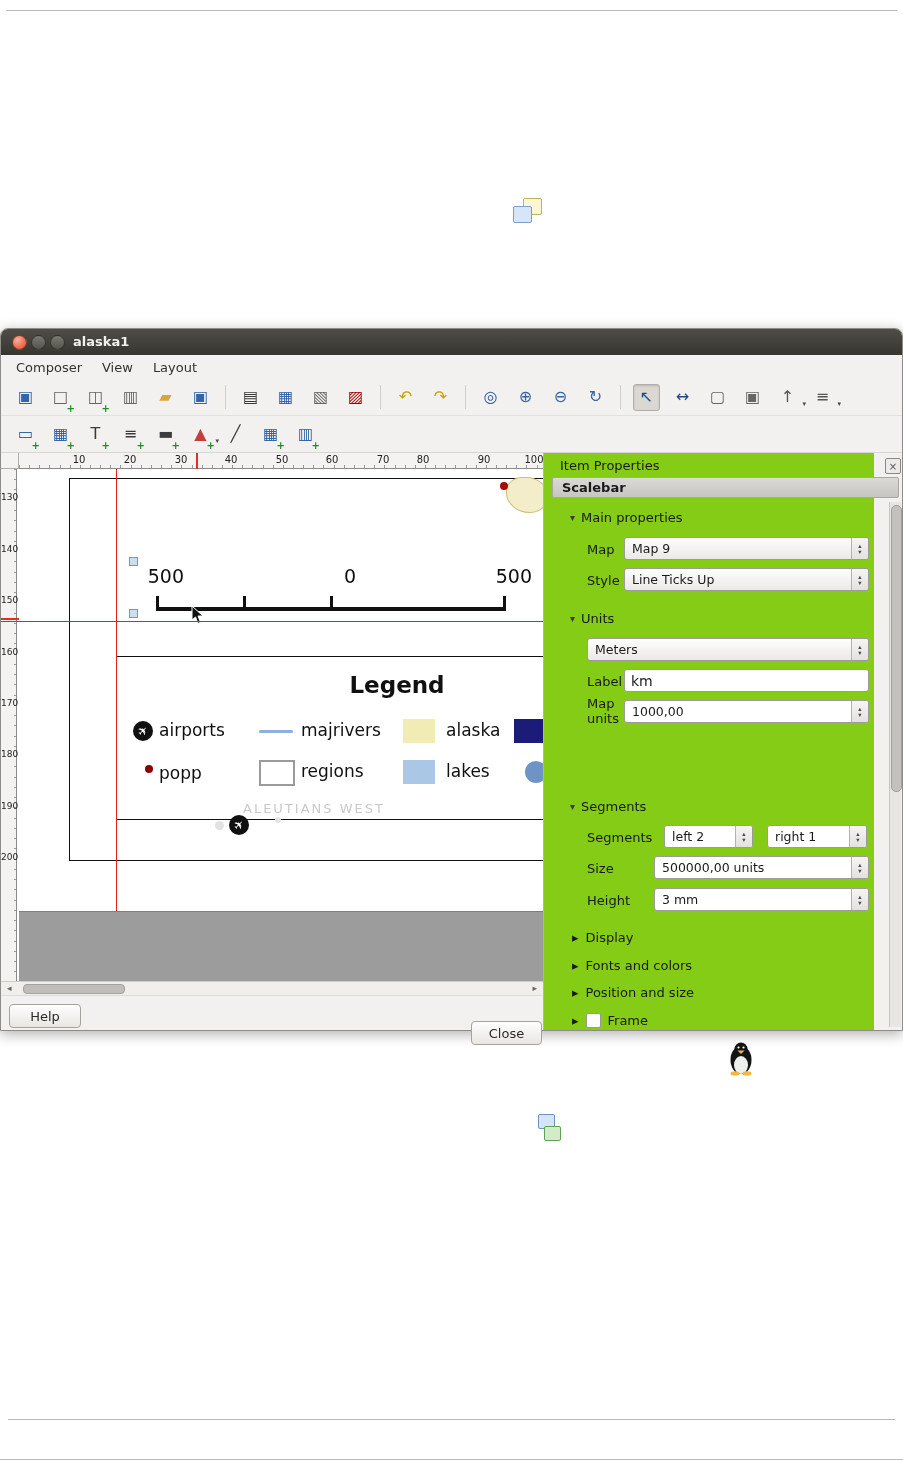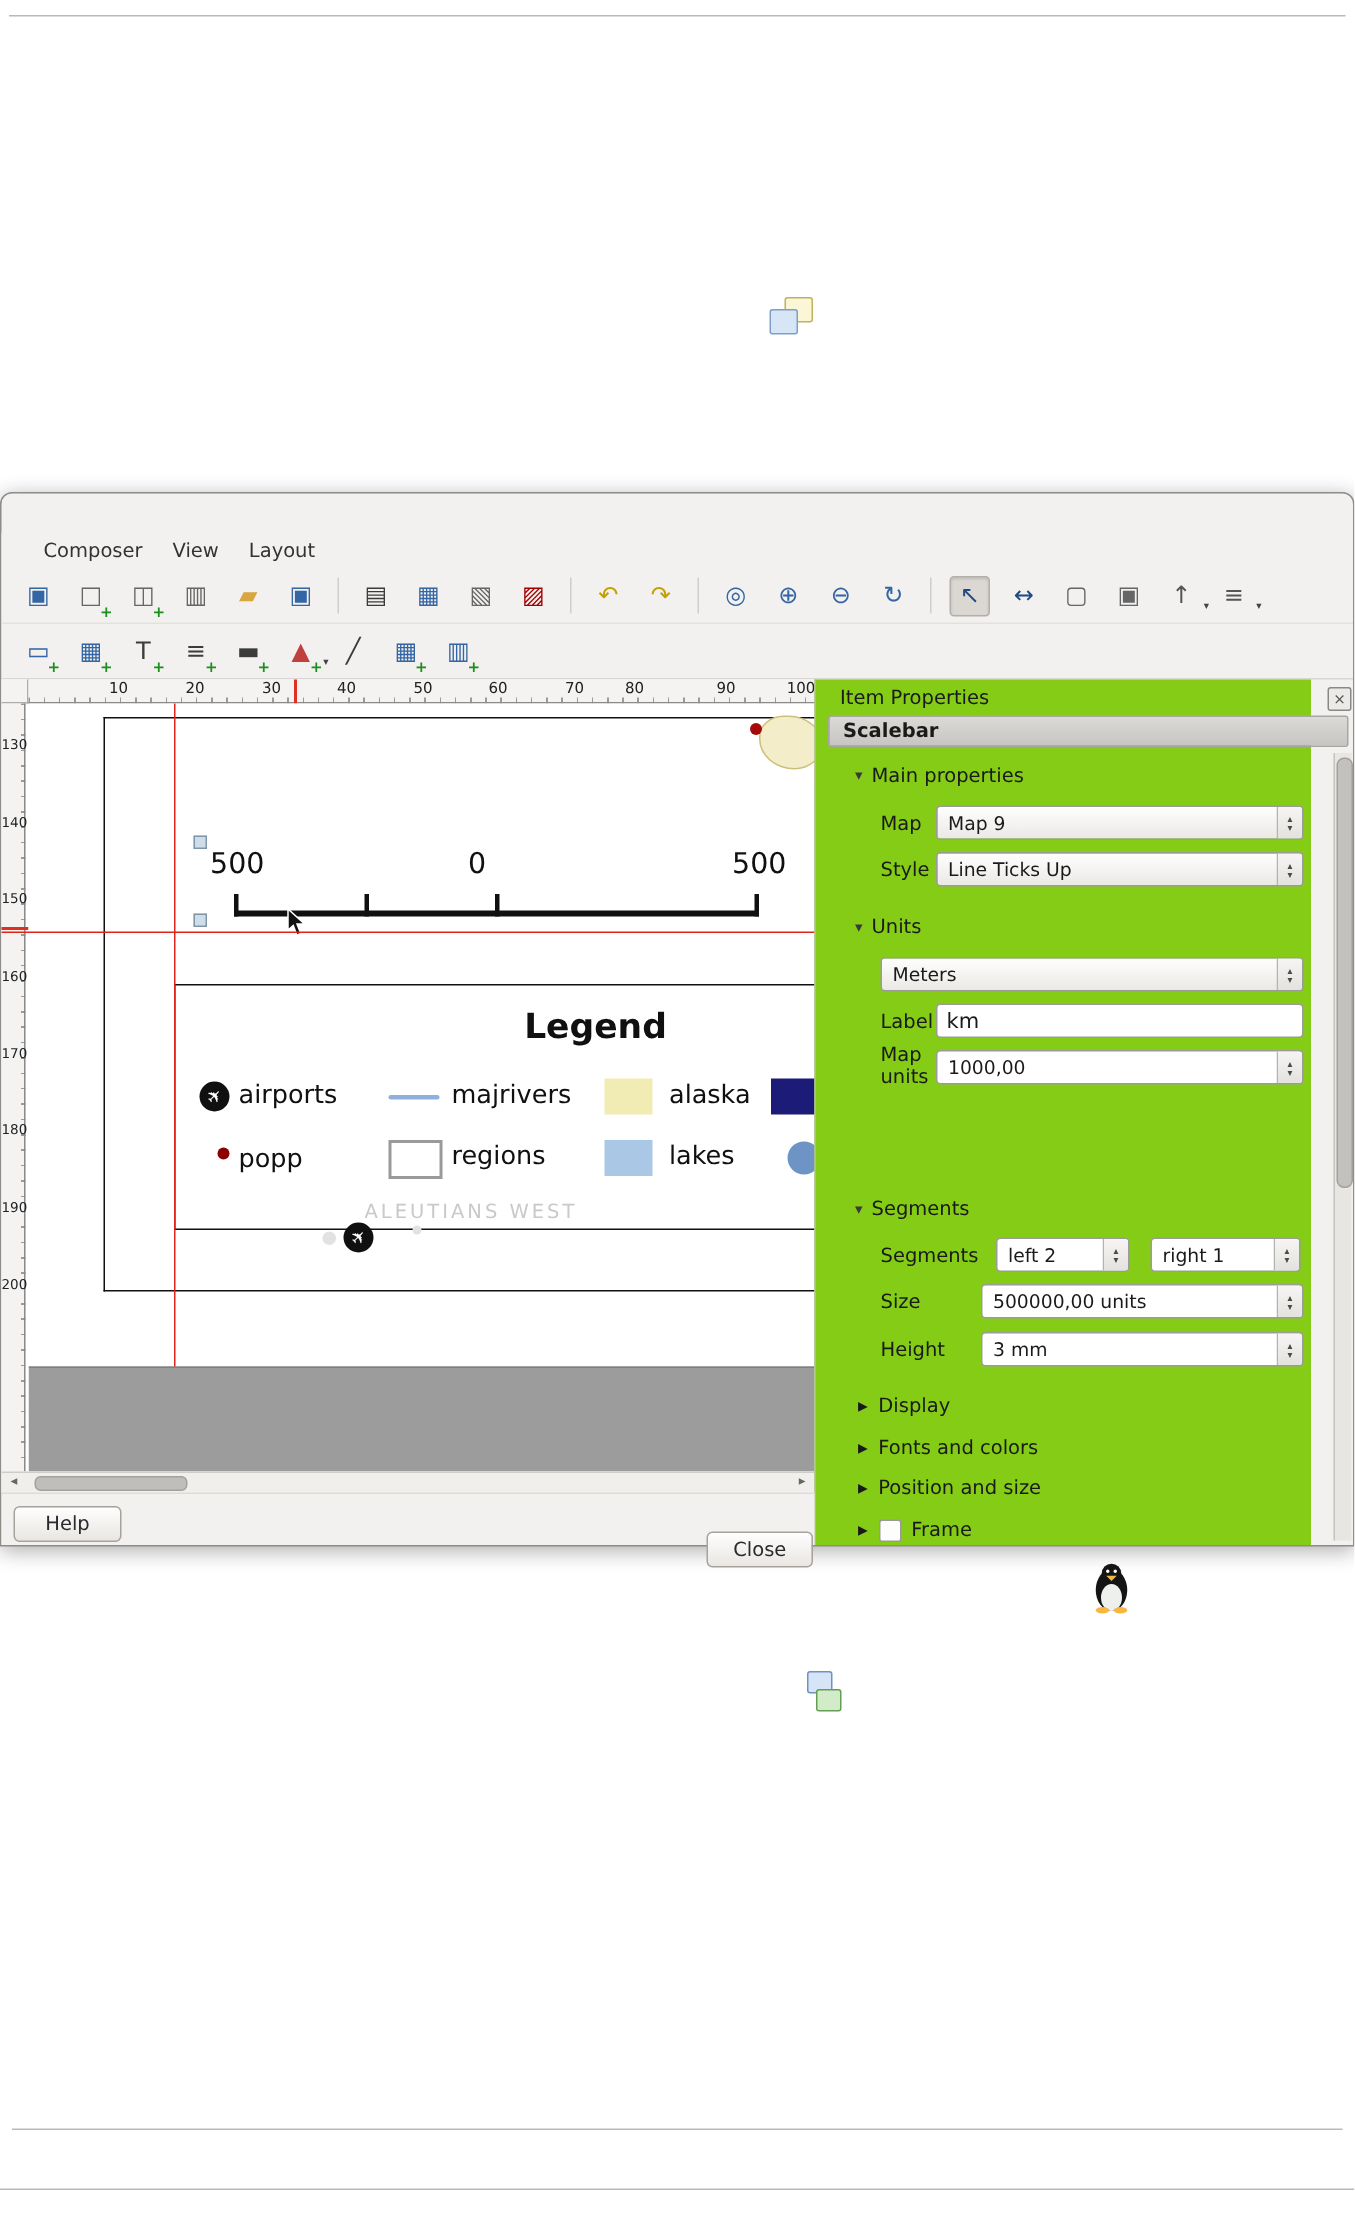--- a/index.html
+++ b/index.html
@@ -21,21 +21,21 @@
   .tux{position:absolute;left:726px;top:1040px;}
 
   
   .window{position:absolute;left:0;top:328px;width:901px;height:701px;background:#f2f1ef;border:1px solid #8e8c88;border-radius:8px 8px 0 0;box-shadow:0 3px 14px rgba(0,0,0,.32);}
   .titlebar{position:absolute;left:0;top:0;width:100%;height:26px;background:linear-gradient(#4f4d48,#37352f);border-radius:7px 7px 0 0;}
   .wbtn{position:absolute;top:6px;width:13px;height:13px;border-radius:50%;border:1px solid rgba(0,0,0,.45);}
   .wbtn.close{left:11px;background:radial-gradient(circle at 35% 30%,#f8b09a,#ee6f51 60%,#d8542f);}
   .wbtn.min{left:30px;background:linear-gradient(#7b7871,#56534d);}
   .wbtn.max{left:49px;background:linear-gradient(#7b7871,#56534d);}
   .wtitle{position:absolute;left:72px;top:5px;font-size:13px;font-weight:bold;color:#f1f0ee;}
-  .menubar{position:absolute;left:0;top:26px;width:100%;height:24px;background:#f2f1ef;display:flex;align-items:center;padding-left:18px;box-sizing:border-box;}
+  .menubar{position:absolute;left:0;top:26px;width:100%;height:24px;background:#f2f1ef;display:flex;align-items:center;padding-left:5px;box-sizing:border-box;}
   .menu-item{font-size:13px;color:#333;padding:0 10px;}
   .toolbar{position:absolute;left:0;width:100%;height:37px;background:#f2f1ef;display:flex;align-items:center;padding-left:12px;box-sizing:border-box;gap:10px;}
   .tb1{top:50px;border-bottom:1px solid #e3e1dd;}
   .tb2{top:87px;border-bottom:1px solid #d8d6d2;}
   .tbtn{position:relative;width:25px;height:25px;display:flex;align-items:center;justify-content:center;border-radius:3px;}
   .tbtn .glyph{font-size:16px;line-height:16px;}
   .tbtn.pressed{background:#dbd8d3;border:1px solid #b2afaa;box-shadow:inset 0 1px 2px rgba(0,0,0,.15);}
   .tbtn .badge{position:absolute;right:-2px;bottom:-4px;font-size:10px;font-weight:bold;color:#1e8f1e;}
   .tbtn .dd{position:absolute;right:-6px;bottom:2px;font-size:7px;color:#444;}
   .tsep{width:1px;height:24px;background:#d0cecb;margin:0 2px;}
@@ -48,21 +48,21 @@
   .hmarker{position:absolute;left:177px;top:0;width:2px;height:16px;background:#e03022;}
   .vruler{position:absolute;left:0;top:16px;width:16px;height:512px;background:#f4f3f1;border-right:1px solid #8a8a8a;box-sizing:border-box;background-image:repeating-linear-gradient(to bottom,#9a9a9a 0 1px,transparent 1px 10.25px);background-size:4px 100%;background-repeat:no-repeat;background-position:13px 0;}
   .vruler span{position:absolute;left:0;width:16px;text-align:left;font-size:9px;color:#222;}
   .vmarker{position:absolute;top:149px;left:0;height:2px;width:18px;background:#e03022;}
   .viewport{position:absolute;left:18px;top:16px;width:524px;height:512px;background:#fff;overflow:hidden;}
   .page-frame{position:absolute;left:50px;top:9px;width:478px;height:381px;border-left:1px solid #101010;border-top:1px solid #101010;border-bottom:1px solid #101010;}
   .ak-blob{position:absolute;left:487px;top:8px;width:40px;height:34px;background:#f3eec9;border:1px solid #cdbf7a;border-radius:45% 60% 50% 65%;}
   .ak-dot{position:absolute;left:481px;top:13px;width:8px;height:8px;border-radius:50%;background:#a50b0b;}
   .sb-handle{position:absolute;width:7px;height:7px;background:#cfdde8;border:1px solid #7e96a8;}
   .h1{left:110px;top:88px;} .h2{left:110px;top:140px;}
-  .sb-label{position:absolute;width:44px;text-align:left;font-size:19px;color:#101010;}
+  .sb-label{position:absolute;width:44px;text-align:right;font-size:19px;color:#101010;}
   .l1{left:121px;top:96px;} .l2{left:293px;top:96px;} .l3{left:469px;top:96px;}
   .sb-bar{position:absolute;left:137px;top:138px;width:350px;height:4px;background:#101010;}
   .sb-tick{position:absolute;width:3px;height:15px;top:127px;background:#101010;}
   .t1{left:137px;} .t2{left:224px;} .t3{left:311px;} .t4{left:484px;}
   .legend-box{position:absolute;left:97px;top:187px;width:427px;height:162px;background:#fff;border-top:1px solid #101010;border-bottom:1px solid #101010;border-left:1px solid #101010;}
   .lg-title{position:absolute;left:220px;top:15px;width:120px;text-align:center;font-size:23px;font-weight:600;color:#101010;}
   .lg-label{position:absolute;font-size:17px;color:#101010;white-space:nowrap;}
   .sym-airport{position:absolute;width:20px;height:20px;border-radius:50%;background:#101010;color:#fff;display:flex;align-items:center;justify-content:center;}
   .sym-airport span{font-size:12px;transform:rotate(-45deg);}
   .sym-line{position:absolute;height:3px;border-radius:2px;}
@@ -113,20 +113,26 @@
 
 <div class="page">
   <div class="rule rule-top"></div>
 
   <div class="inline-icon icon-top">
     <span class="sq back"></span>
     <span class="sq front"></span>
   </div>
 
   <div class="window">
+    <div class="titlebar">
+      <span class="wbtn close"></span>
+      <span class="wbtn min"></span>
+      <span class="wbtn max"></span>
+      <span class="wtitle">alaska1</span>
+    </div>
 
     <div class="menubar">
       <span class="menu-item">Composer</span>
       <span class="menu-item">View</span>
       <span class="menu-item">Layout</span>
     </div>
 
     <div class="toolbar tb1">
       <span class="tbtn">
           <span class="glyph" style="color: rgb(52, 101, 164);">▣</span>

